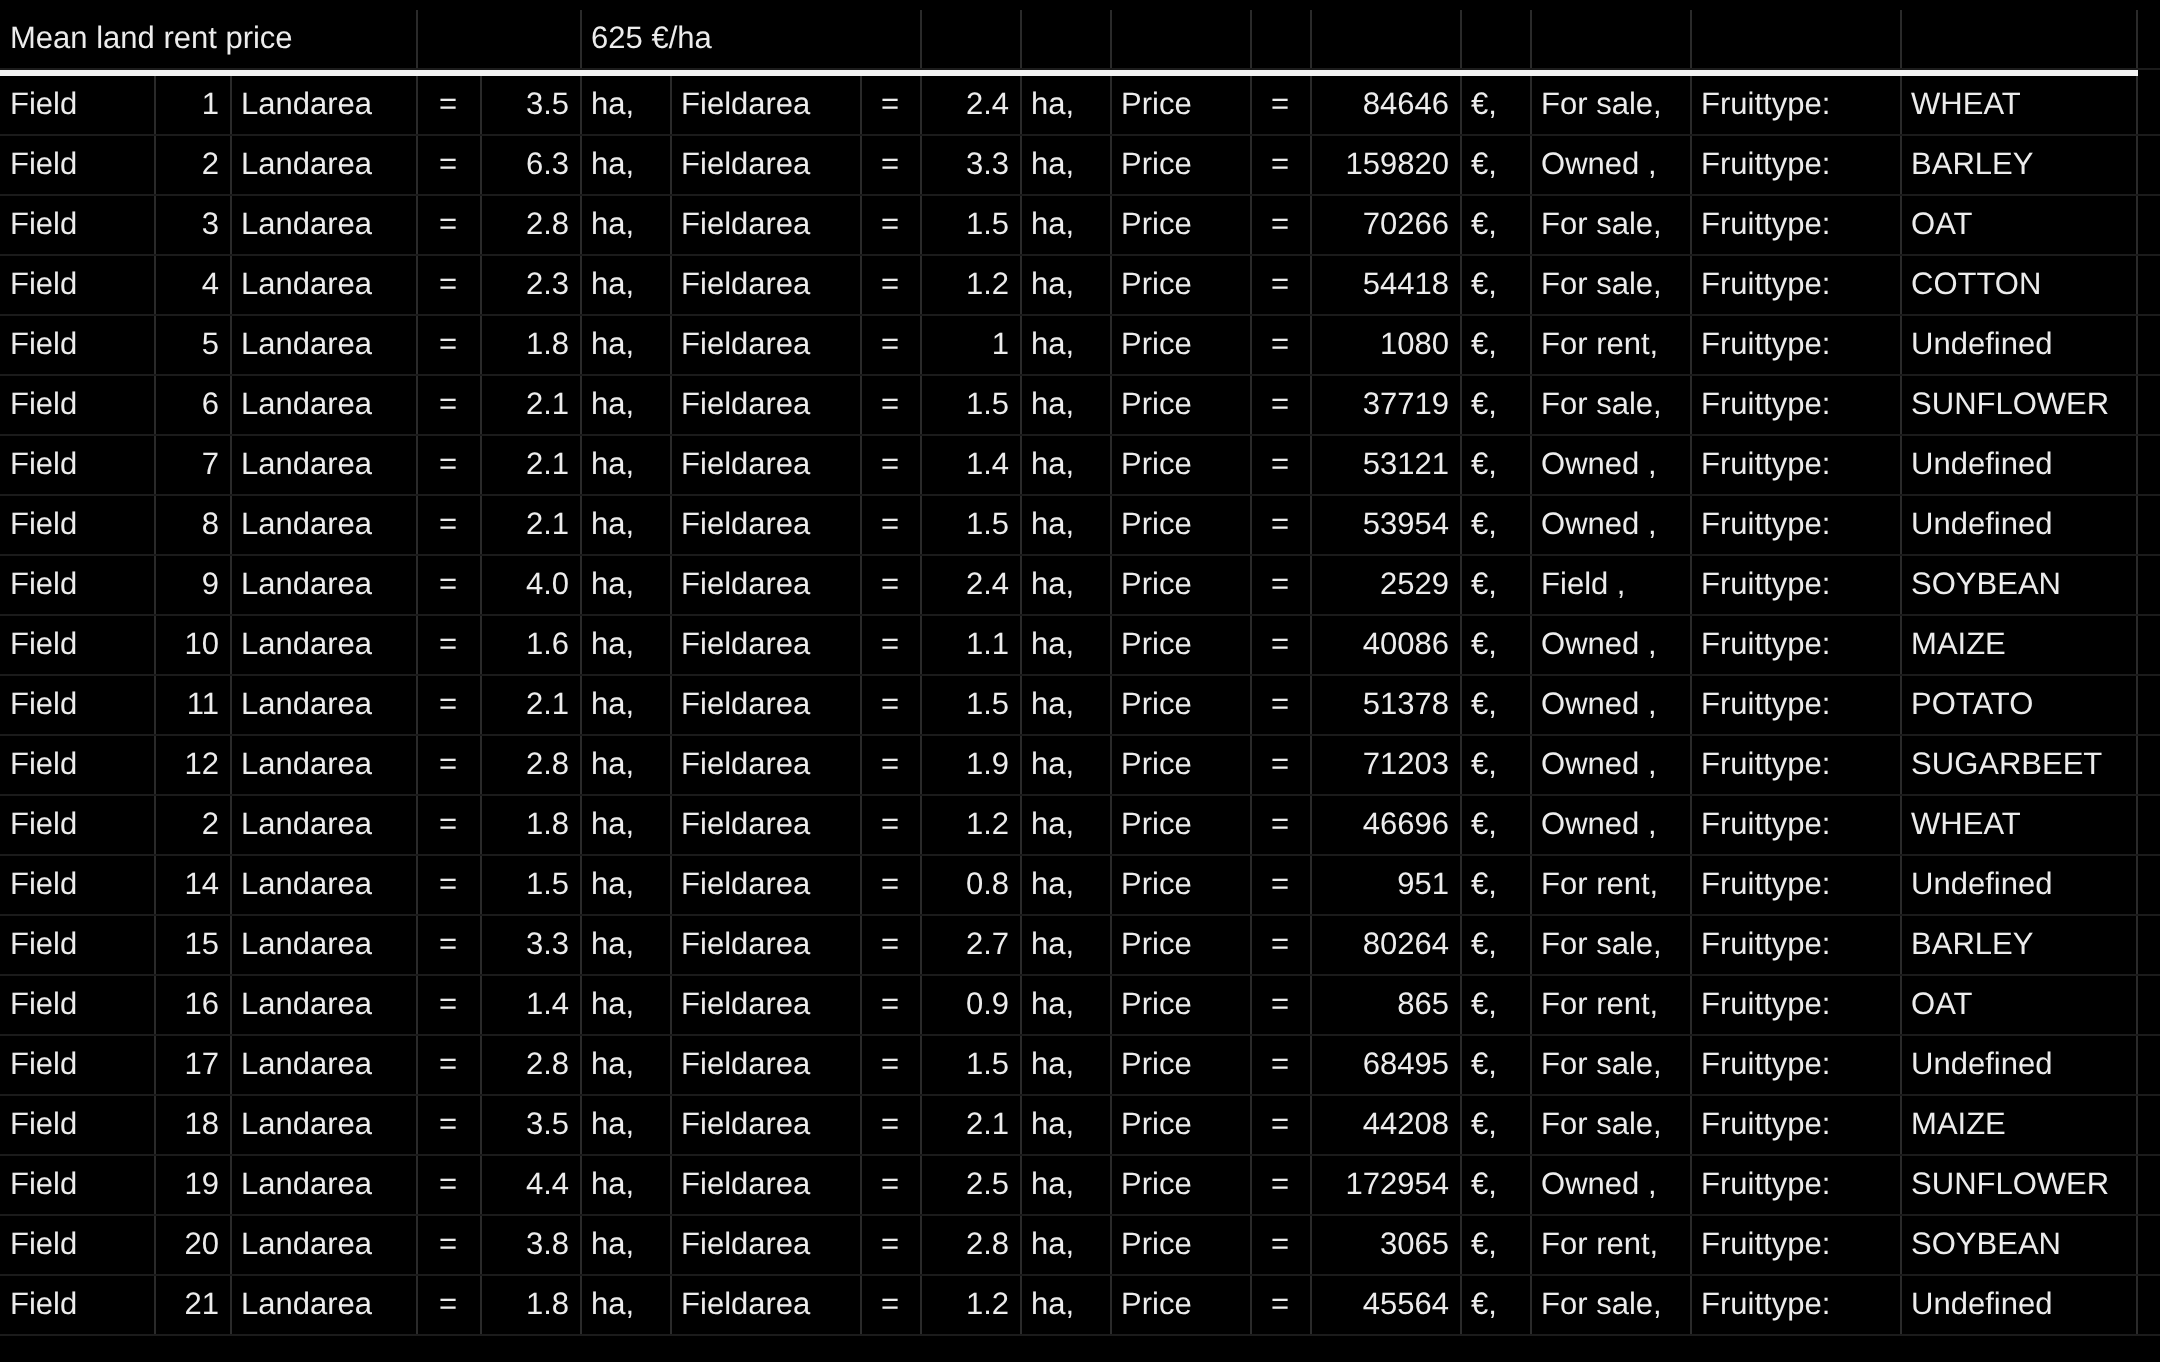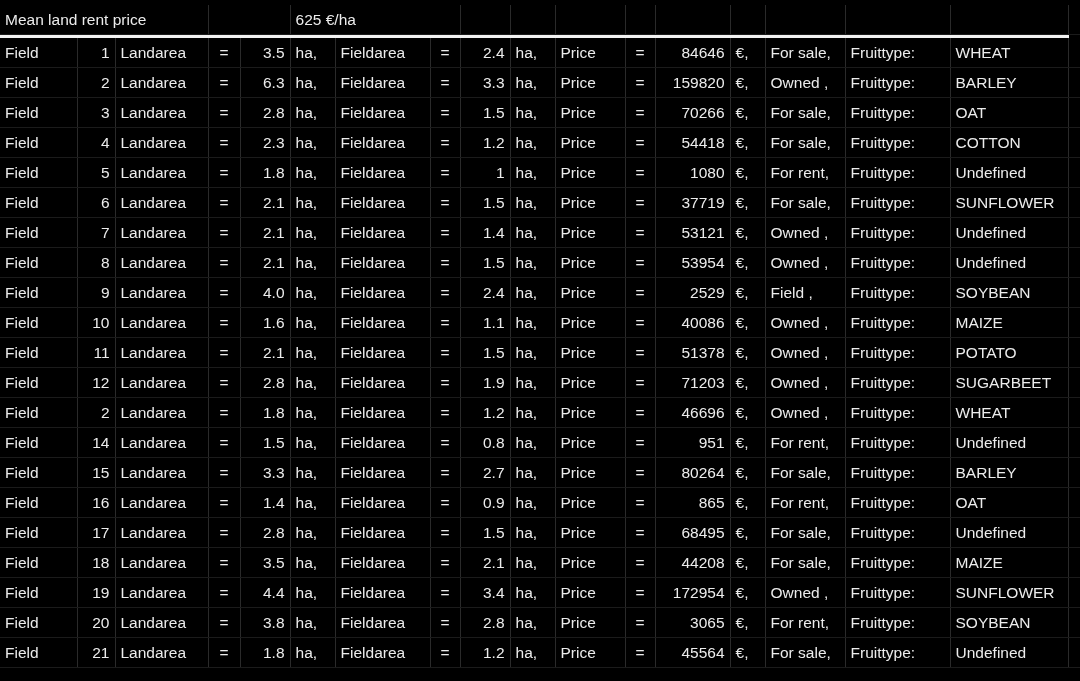--- a/index.html
+++ b/index.html
@@ -483,21 +483,21 @@
         </tr>
         <tr>
           <td class="lbl">Field</td>
           <td class="num">19</td>
           <td class="lbl">Landarea</td>
           <td class="ctr">=</td>
           <td class="num">4.4</td>
           <td class="lbl">ha,</td>
           <td class="lbl">Fieldarea</td>
           <td class="ctr">=</td>
-          <td class="num">3.4</td>
+          <td class="num">2.5</td>
           <td class="lbl">ha,</td>
           <td class="lbl">Price</td>
           <td class="ctr">=</td>
           <td class="num">172954</td>
           <td class="lbl">€,</td>
           <td class="lbl">Owned  ,</td>
           <td class="lbl">Fruittype:</td>
           <td class="lbl">SUNFLOWER</td>
           <td class="empty"></td>
         </tr>

